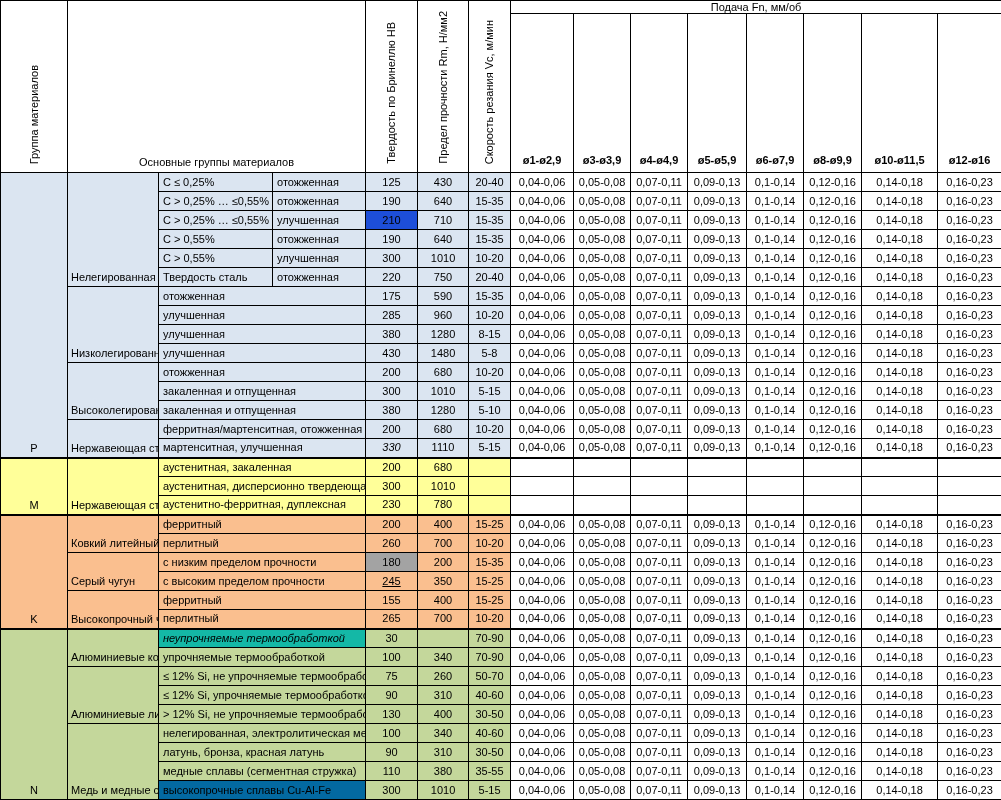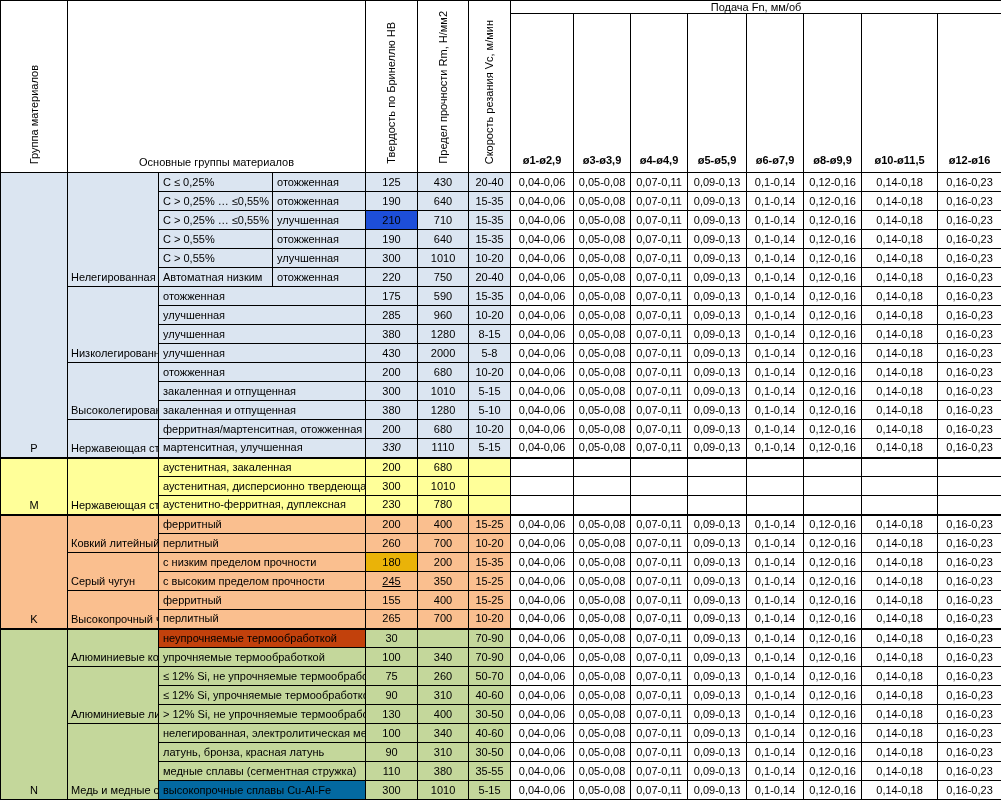--- a/index.html
+++ b/index.html
@@ -171,21 +171,21 @@
         <td class="num">0,04-0,06</td>
         <td class="num">0,05-0,08</td>
         <td class="num">0,07-0,11</td>
         <td class="num">0,09-0,13</td>
         <td class="num">0,1-0,14</td>
         <td class="num">0,12-0,16</td>
         <td class="num">0,14-0,18</td>
         <td class="num">0,16-0,23</td>
       </tr>
       <tr>
-        <td class="spec" style="background: rgb(219, 229, 241);">Автоматная низким</td>
+        <td class="spec" style="background: rgb(219, 229, 241);">Твердость сталь</td>
         <td class="spec" style="background: rgb(219, 229, 241);">отожженная</td>
         <td class="num" style="background: rgb(219, 229, 241);">220</td>
         <td class="num" style="background: rgb(219, 229, 241);">750</td>
         <td class="num" style="background: rgb(219, 229, 241);">20-40</td>
         <td class="num">0,04-0,06</td>
         <td class="num">0,05-0,08</td>
         <td class="num">0,07-0,11</td>
         <td class="num">0,09-0,13</td>
         <td class="num">0,1-0,14</td>
         <td class="num">0,12-0,16</td>
@@ -231,21 +231,21 @@
         <td class="num">0,07-0,11</td>
         <td class="num">0,09-0,13</td>
         <td class="num">0,1-0,14</td>
         <td class="num">0,12-0,16</td>
         <td class="num">0,14-0,18</td>
         <td class="num">0,16-0,23</td>
       </tr>
       <tr>
         <td class="spec" colspan="2" style="background: rgb(219, 229, 241);">улучшенная</td>
         <td class="num" style="background: rgb(219, 229, 241);">430</td>
-        <td class="num" style="background: rgb(219, 229, 241);">2000</td>
+        <td class="num" style="background: rgb(219, 229, 241);">1480</td>
         <td class="num" style="background: rgb(219, 229, 241);">5-8</td>
         <td class="num">0,04-0,06</td>
         <td class="num">0,05-0,08</td>
         <td class="num">0,07-0,11</td>
         <td class="num">0,09-0,13</td>
         <td class="num">0,1-0,14</td>
         <td class="num">0,12-0,16</td>
         <td class="num">0,14-0,18</td>
         <td class="num">0,16-0,23</td>
       </tr>
@@ -391,21 +391,21 @@
         <td class="num">0,07-0,11</td>
         <td class="num">0,09-0,13</td>
         <td class="num">0,1-0,14</td>
         <td class="num">0,12-0,16</td>
         <td class="num">0,14-0,18</td>
         <td class="num">0,16-0,23</td>
       </tr>
       <tr>
         <td class="fam" rowspan="2" style="background: rgb(250, 191, 143);">Серый чугун</td>
         <td class="spec" colspan="2" style="background: rgb(250, 191, 143);">с низким пределом прочности</td>
-        <td class="num" style="background: #eab308; text-align: center;">180</td>
+        <td class="num" style="background: #a3a3a3; text-align: center;">180</td>
         <td class="num" style="background: rgb(250, 191, 143);">200</td>
         <td class="num" style="background: rgb(250, 191, 143);">15-35</td>
         <td class="num">0,04-0,06</td>
         <td class="num">0,05-0,08</td>
         <td class="num">0,07-0,11</td>
         <td class="num">0,09-0,13</td>
         <td class="num">0,1-0,14</td>
         <td class="num">0,12-0,16</td>
         <td class="num">0,14-0,18</td>
         <td class="num">0,16-0,23</td>
@@ -449,21 +449,21 @@
         <td class="num">0,07-0,11</td>
         <td class="num">0,09-0,13</td>
         <td class="num">0,1-0,14</td>
         <td class="num">0,12-0,16</td>
         <td class="num">0,14-0,18</td>
         <td class="num">0,16-0,23</td>
       </tr>
       <tr class="group-start">
         <td class="gcell" rowspan="9" style="background: rgb(196, 215, 155);">N</td>
         <td class="fam" rowspan="2" style="background: rgb(196, 215, 155);">Алюминиевые кованые</td>
-        <td class="spec" colspan="2" style="background: #c2410c;">неупрочняемые термообработкой</td>
+        <td class="spec" colspan="2" style="background: #14b8a6; font-style: italic;">неупрочняемые термообработкой</td>
         <td class="num" style="background: rgb(196, 215, 155);">30</td>
         <td class="num" style="background: rgb(196, 215, 155);"></td>
         <td class="num" style="background: rgb(196, 215, 155);">70-90</td>
         <td class="num">0,04-0,06</td>
         <td class="num">0,05-0,08</td>
         <td class="num">0,07-0,11</td>
         <td class="num">0,09-0,13</td>
         <td class="num">0,1-0,14</td>
         <td class="num">0,12-0,16</td>
         <td class="num">0,14-0,18</td>

